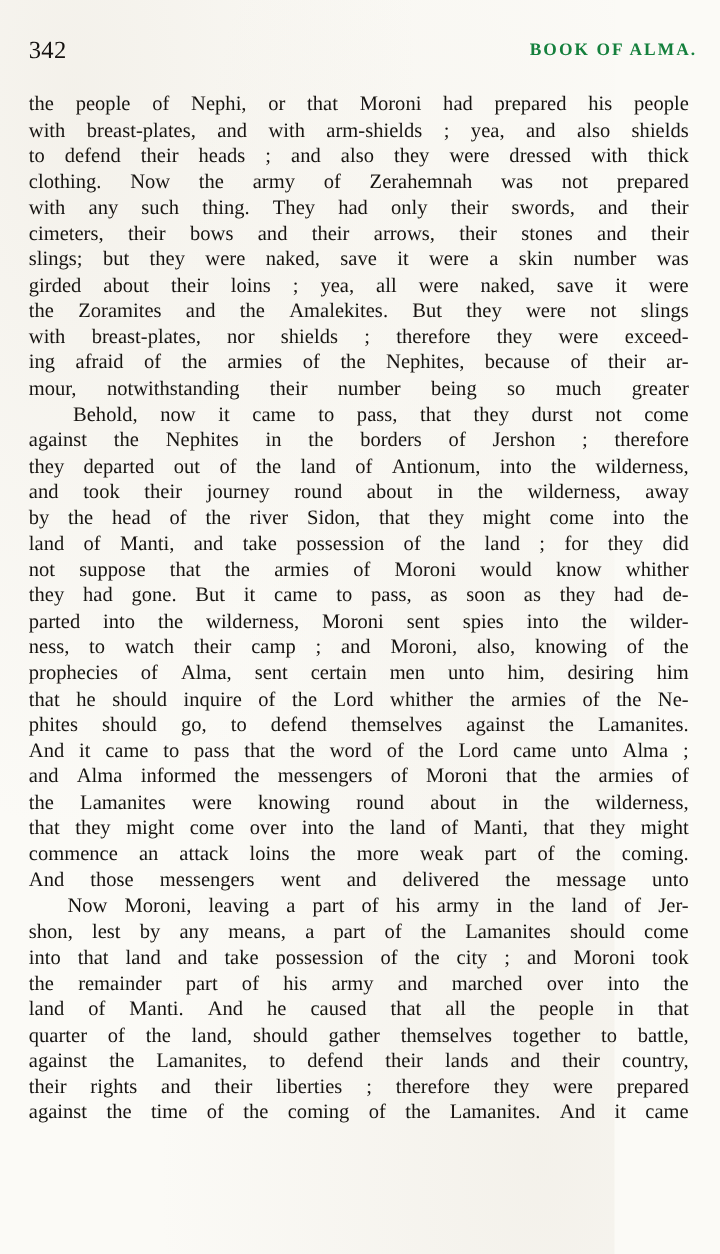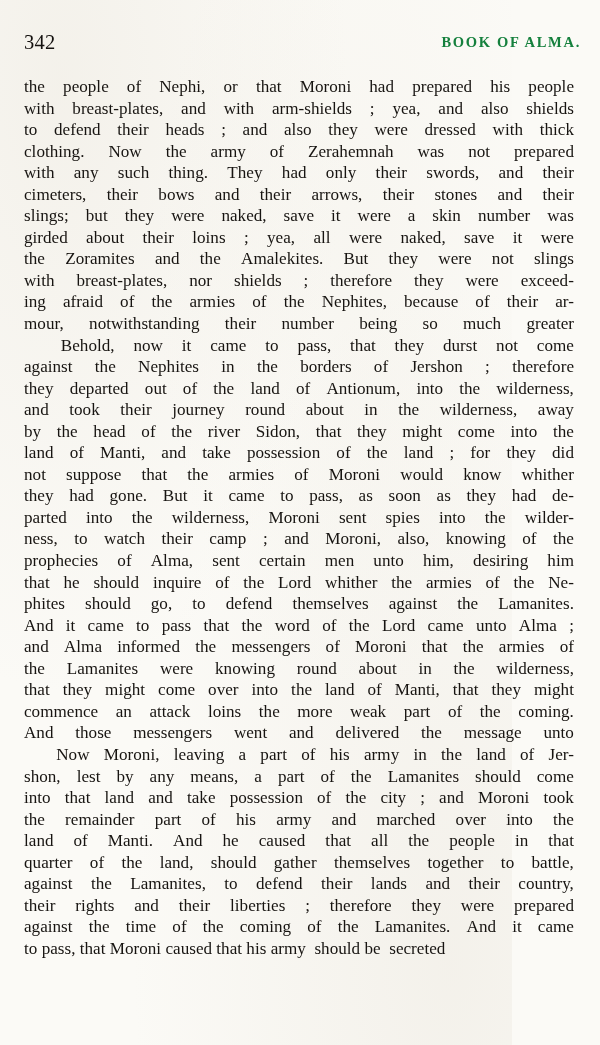--- a/index.html
+++ b/index.html
@@ -631,17 +631,16 @@
           <span>of</span>
           <span>the</span>
           <span>coming</span>
           <span>of</span>
           <span>the</span>
           <span>Lamanites.</span>
           <span>And</span>
           <span>it</span>
           <span>came</span>
         </span>
-        <span class="line last">to pass, that Moroni caused that his army  should be  secreted</span>
       </p>
     </div>
 
 </div>
 
 </body></html>

